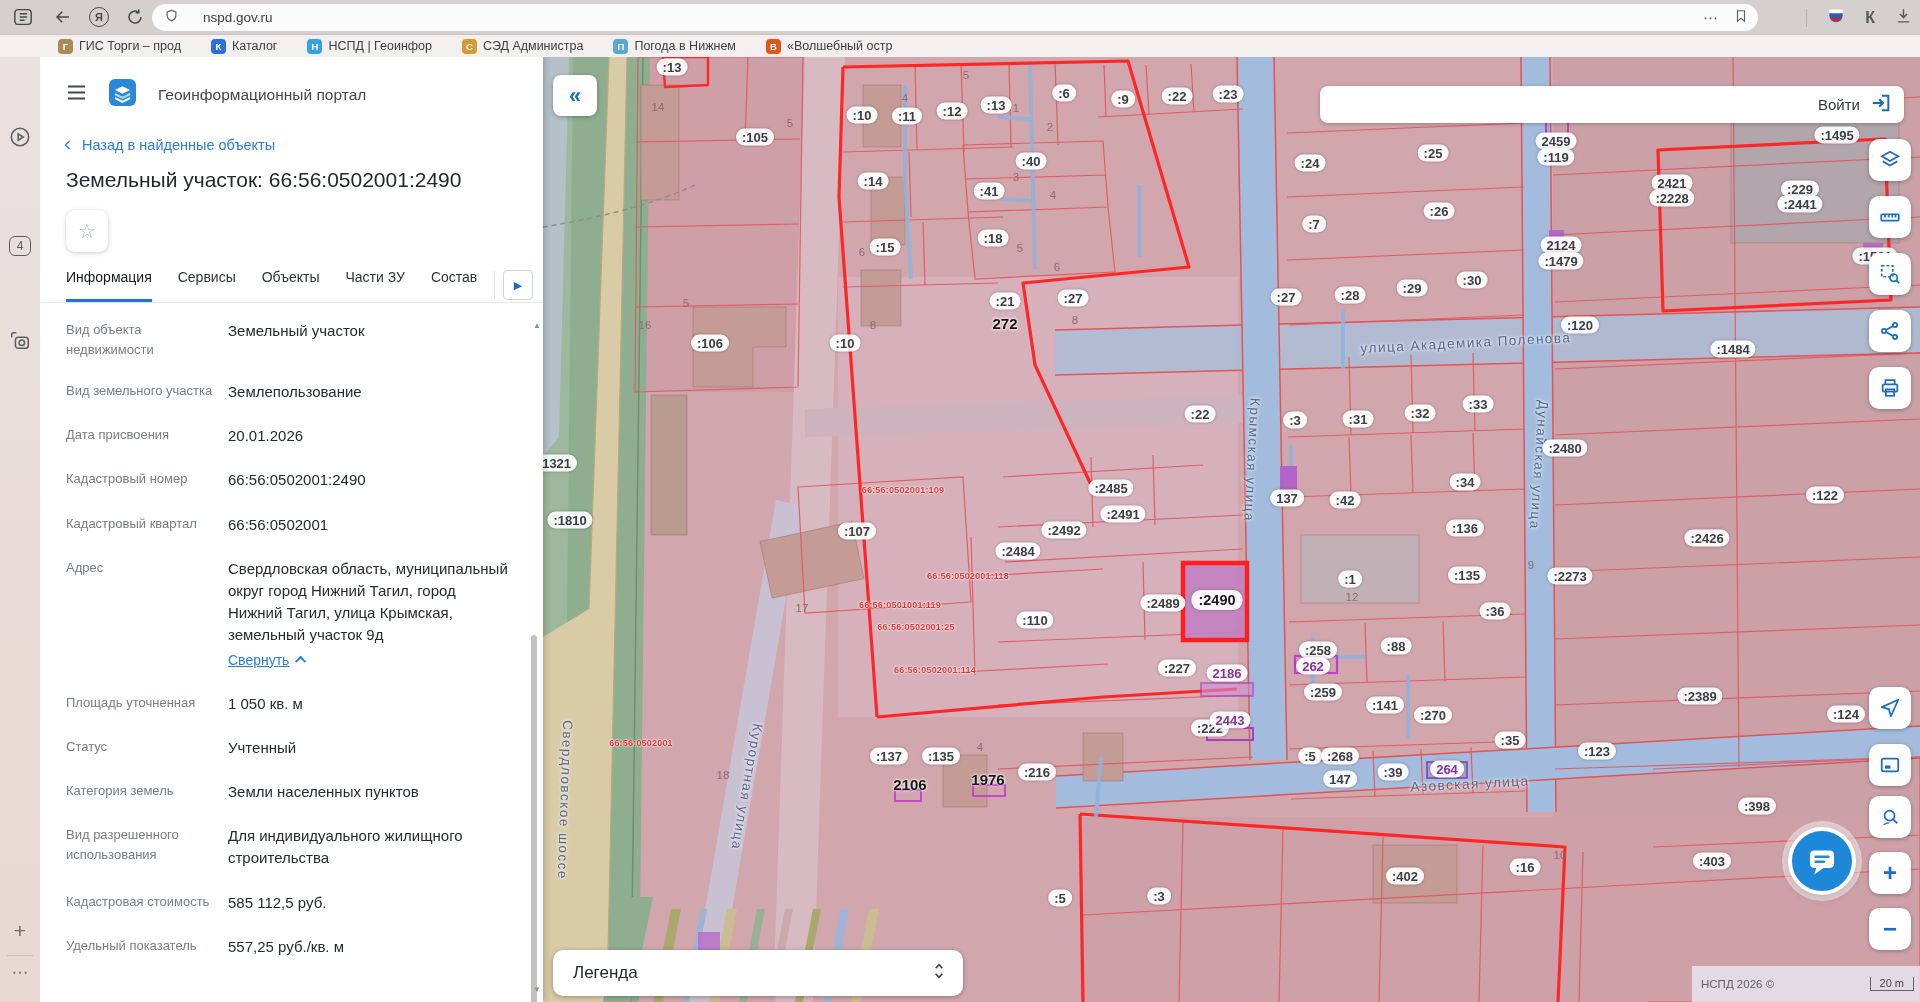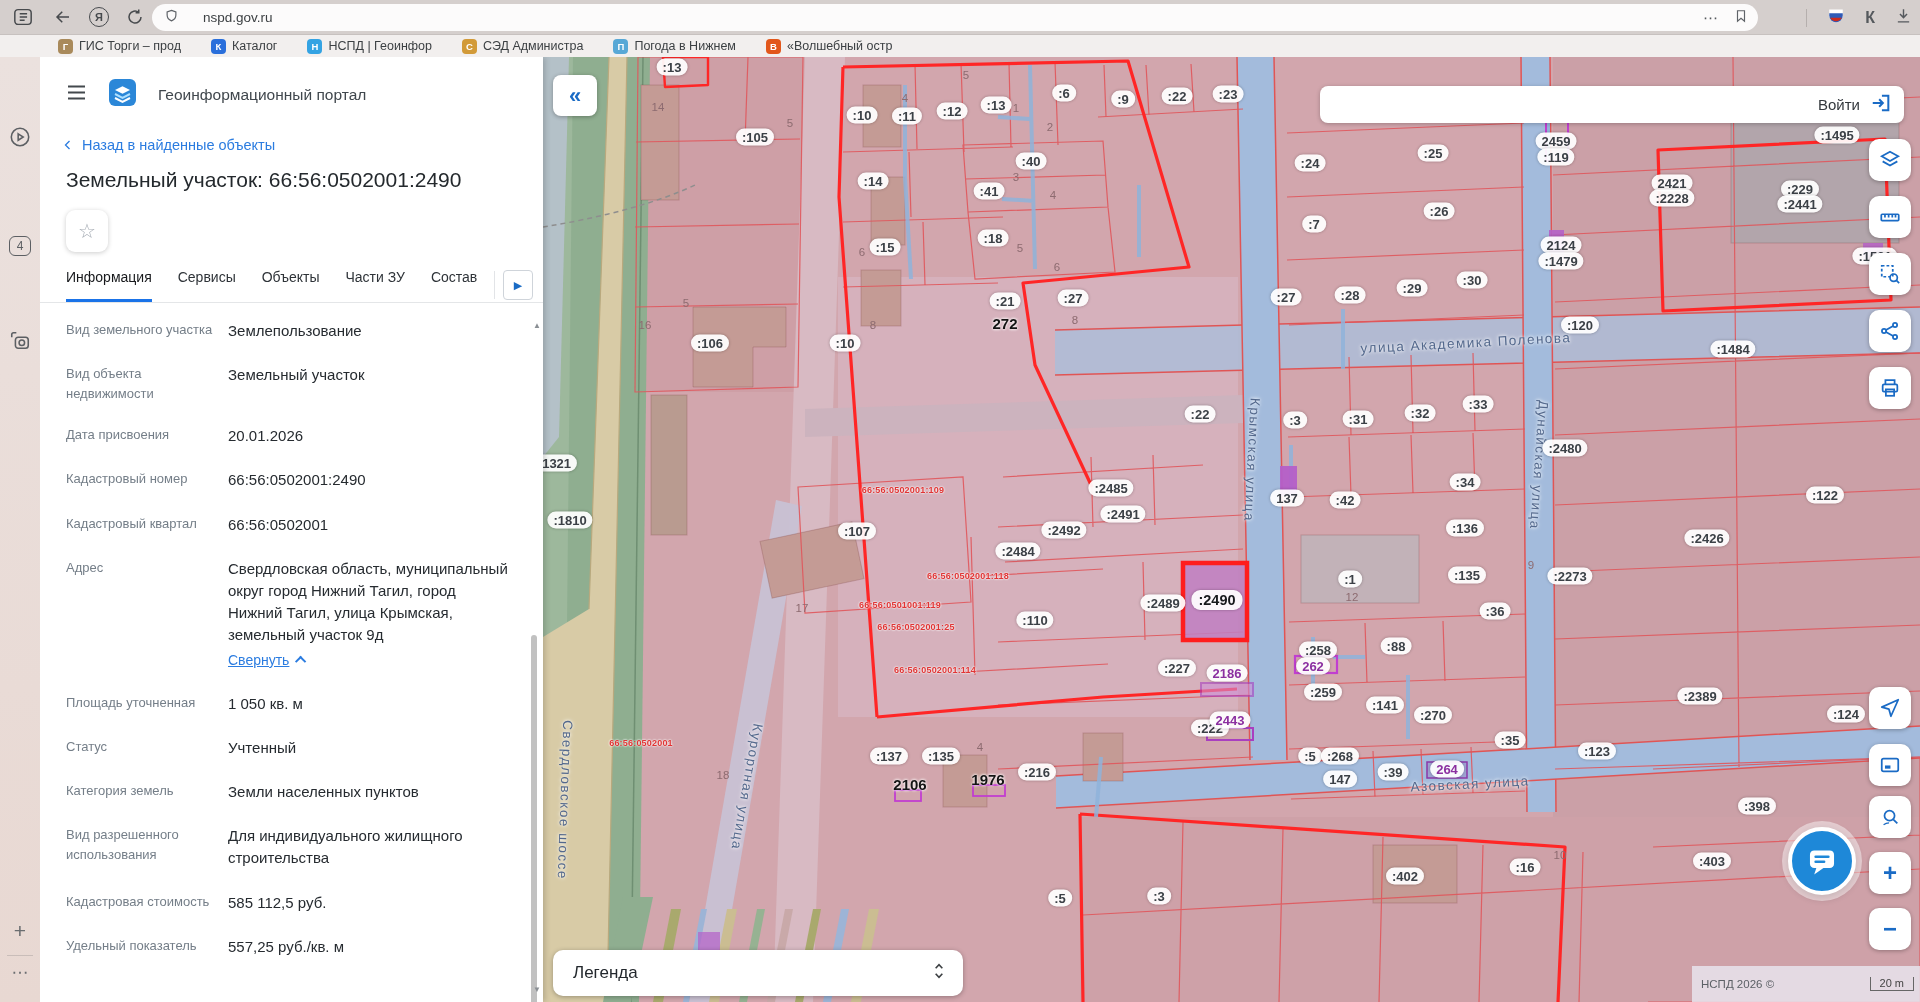--- a/index.html
+++ b/index.html
@@ -214,26 +214,26 @@
         <div class="tab">Объекты</div>
         <div class="tab">Части ЗУ</div>
         <div class="tab">Состав</div>
       </div>
     <span class="tab-next-div"></span>
     <div class="tab-next">▶</div>
   </div>
 
   <div class="fields" id="fields-list">
       <div class="frow">
+        <div class="flabel">Вид объекта недвижимости</div>
+        <div class="fval">Земельный участок</div>
+      </div>
+      <div class="frow">
         <div class="flabel">Вид земельного участка</div>
         <div class="fval">Землепользование</div>
-      </div>
-      <div class="frow">
-        <div class="flabel">Вид объекта недвижимости</div>
-        <div class="fval">Земельный участок</div>
       </div>
       <div class="frow">
         <div class="flabel">Дата присвоения</div>
         <div class="fval">20.01.2026</div>
       </div>
       <div class="frow">
         <div class="flabel">Кадастровый номер</div>
         <div class="fval">66:56:0502001:2490</div>
       </div>
       <div class="frow">

